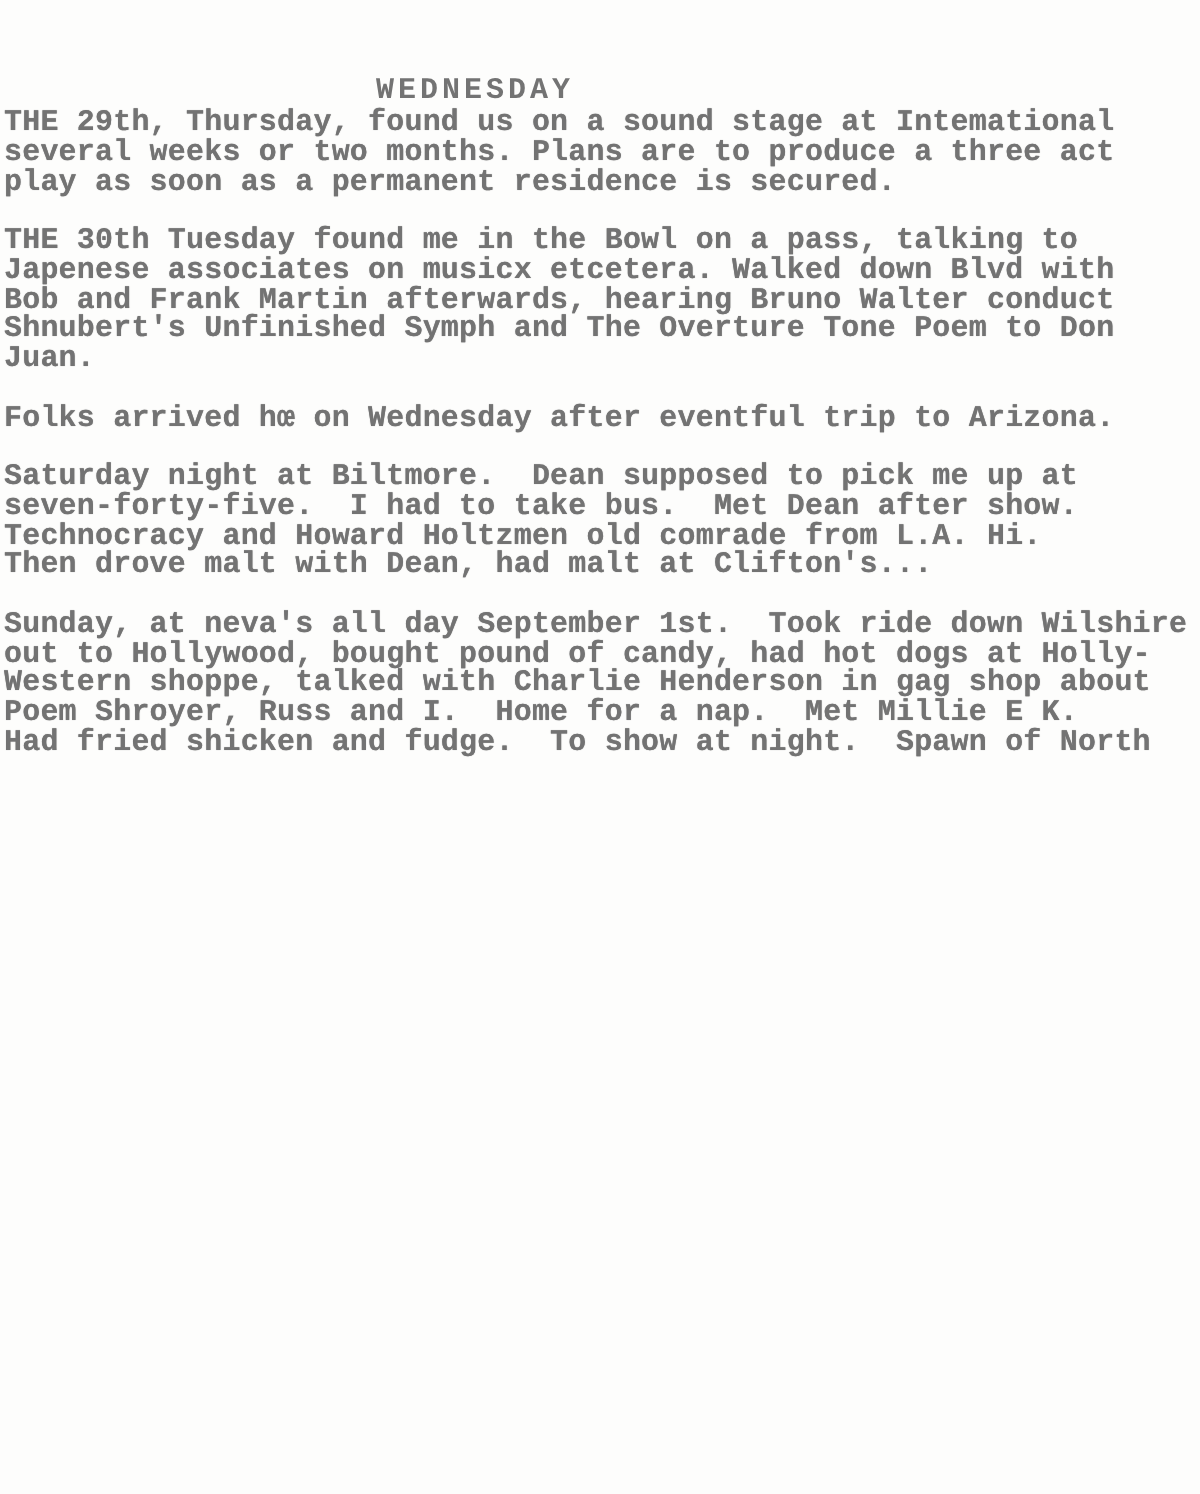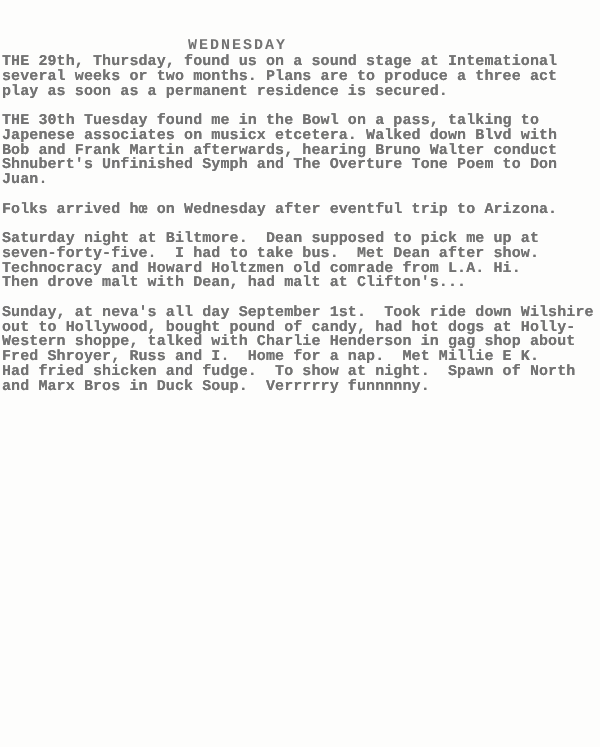--- a/index.html
+++ b/index.html
@@ -70,18 +70,17 @@
     <div class="line">Saturday night at Biltmore.  Dean supposed to pick me up at</div>
     <div class="line">seven-forty-five.  I had to take bus.  Met Dean after show.</div>
     <div class="line">Technocracy and Howard Holtzmen old comrade from L.A. Hi.</div>
     <div class="line">Then drove malt with Dean, had malt at Clifton's...</div>
   </div>
 
   <div class="para">
     <div class="line">Sunday, at neva's all day September 1st.  Took ride down Wilshire</div>
     <div class="line">out to Hollywood, bought pound of candy, had hot dogs at Holly-</div>
     <div class="line">Western shoppe, talked with Charlie Henderson in gag shop about</div>
-    <div class="line">Fred Shroyer, Russ and I.  Home for a nap.  Met Millie E K.</div>
+    <div class="line">Poem Shroyer, Russ and I.  Home for a nap.  Met Millie E K.</div>
     <div class="line">Had fried shicken and fudge.  To show at night.  Spawn of North</div>
-    <div class="line">and Marx Bros in Duck Soup.  Verrrrry funnnnny.</div>
   </div>
 
 </div>
 
 </body></html>

